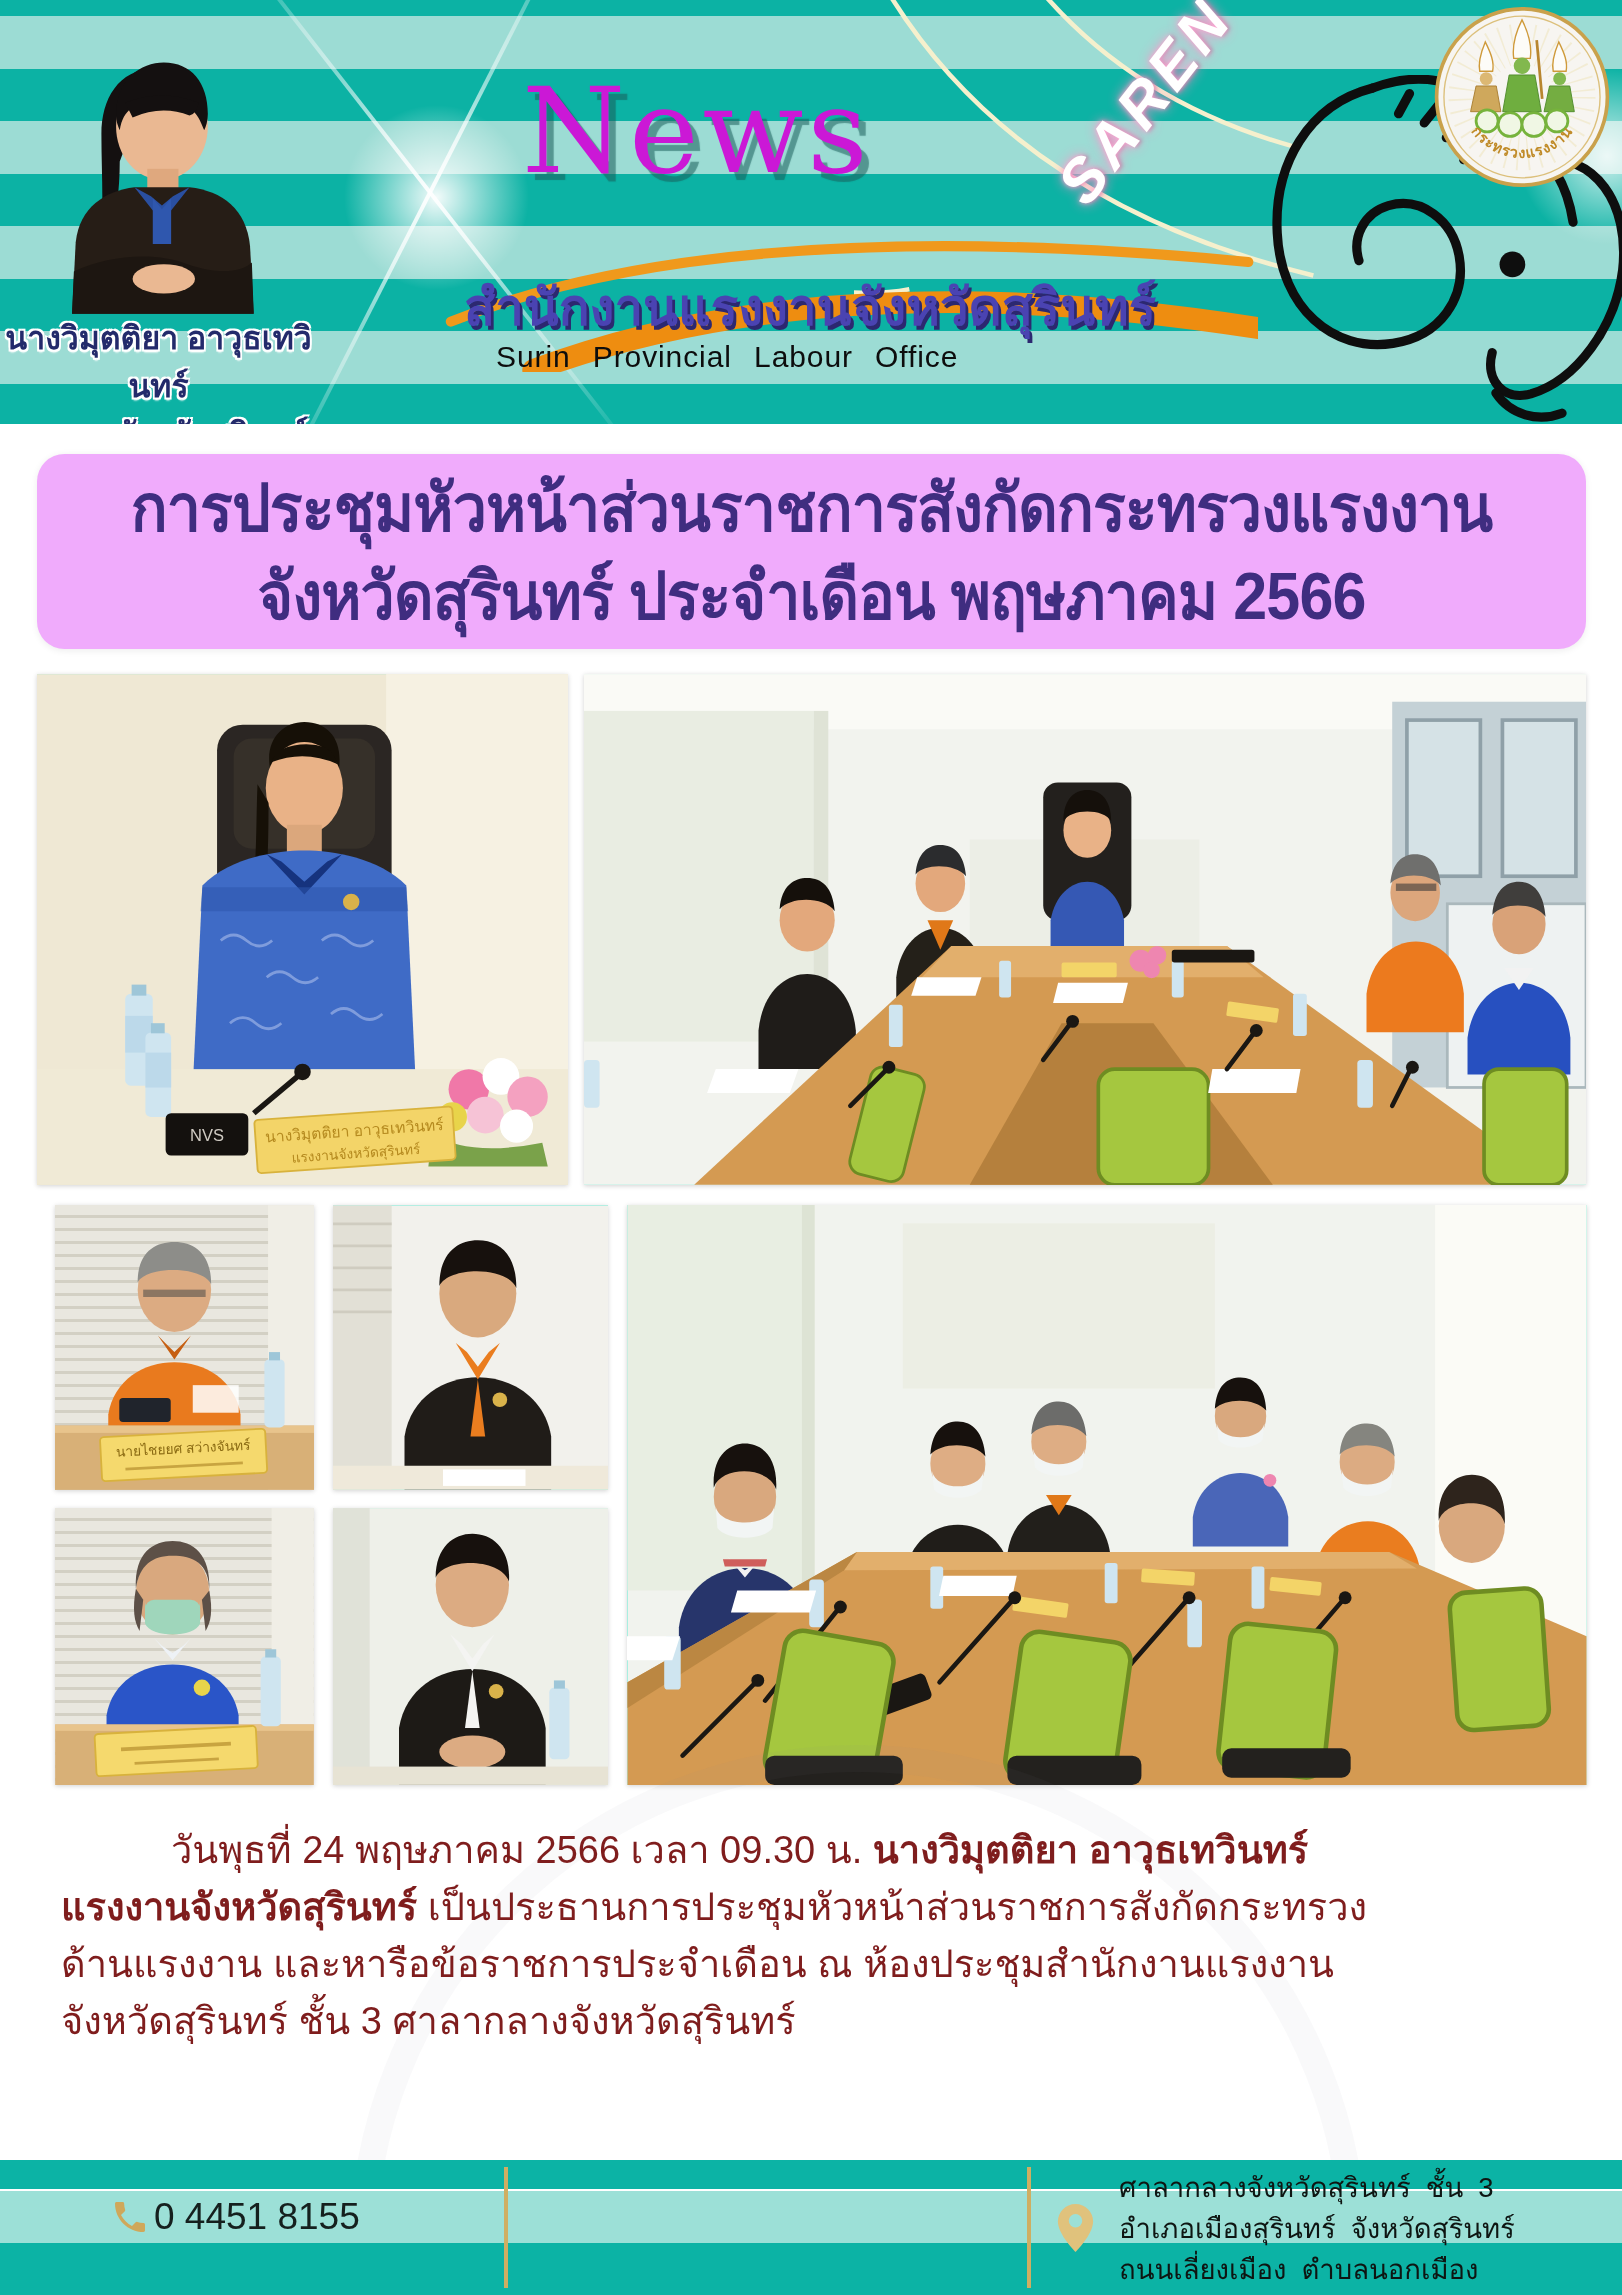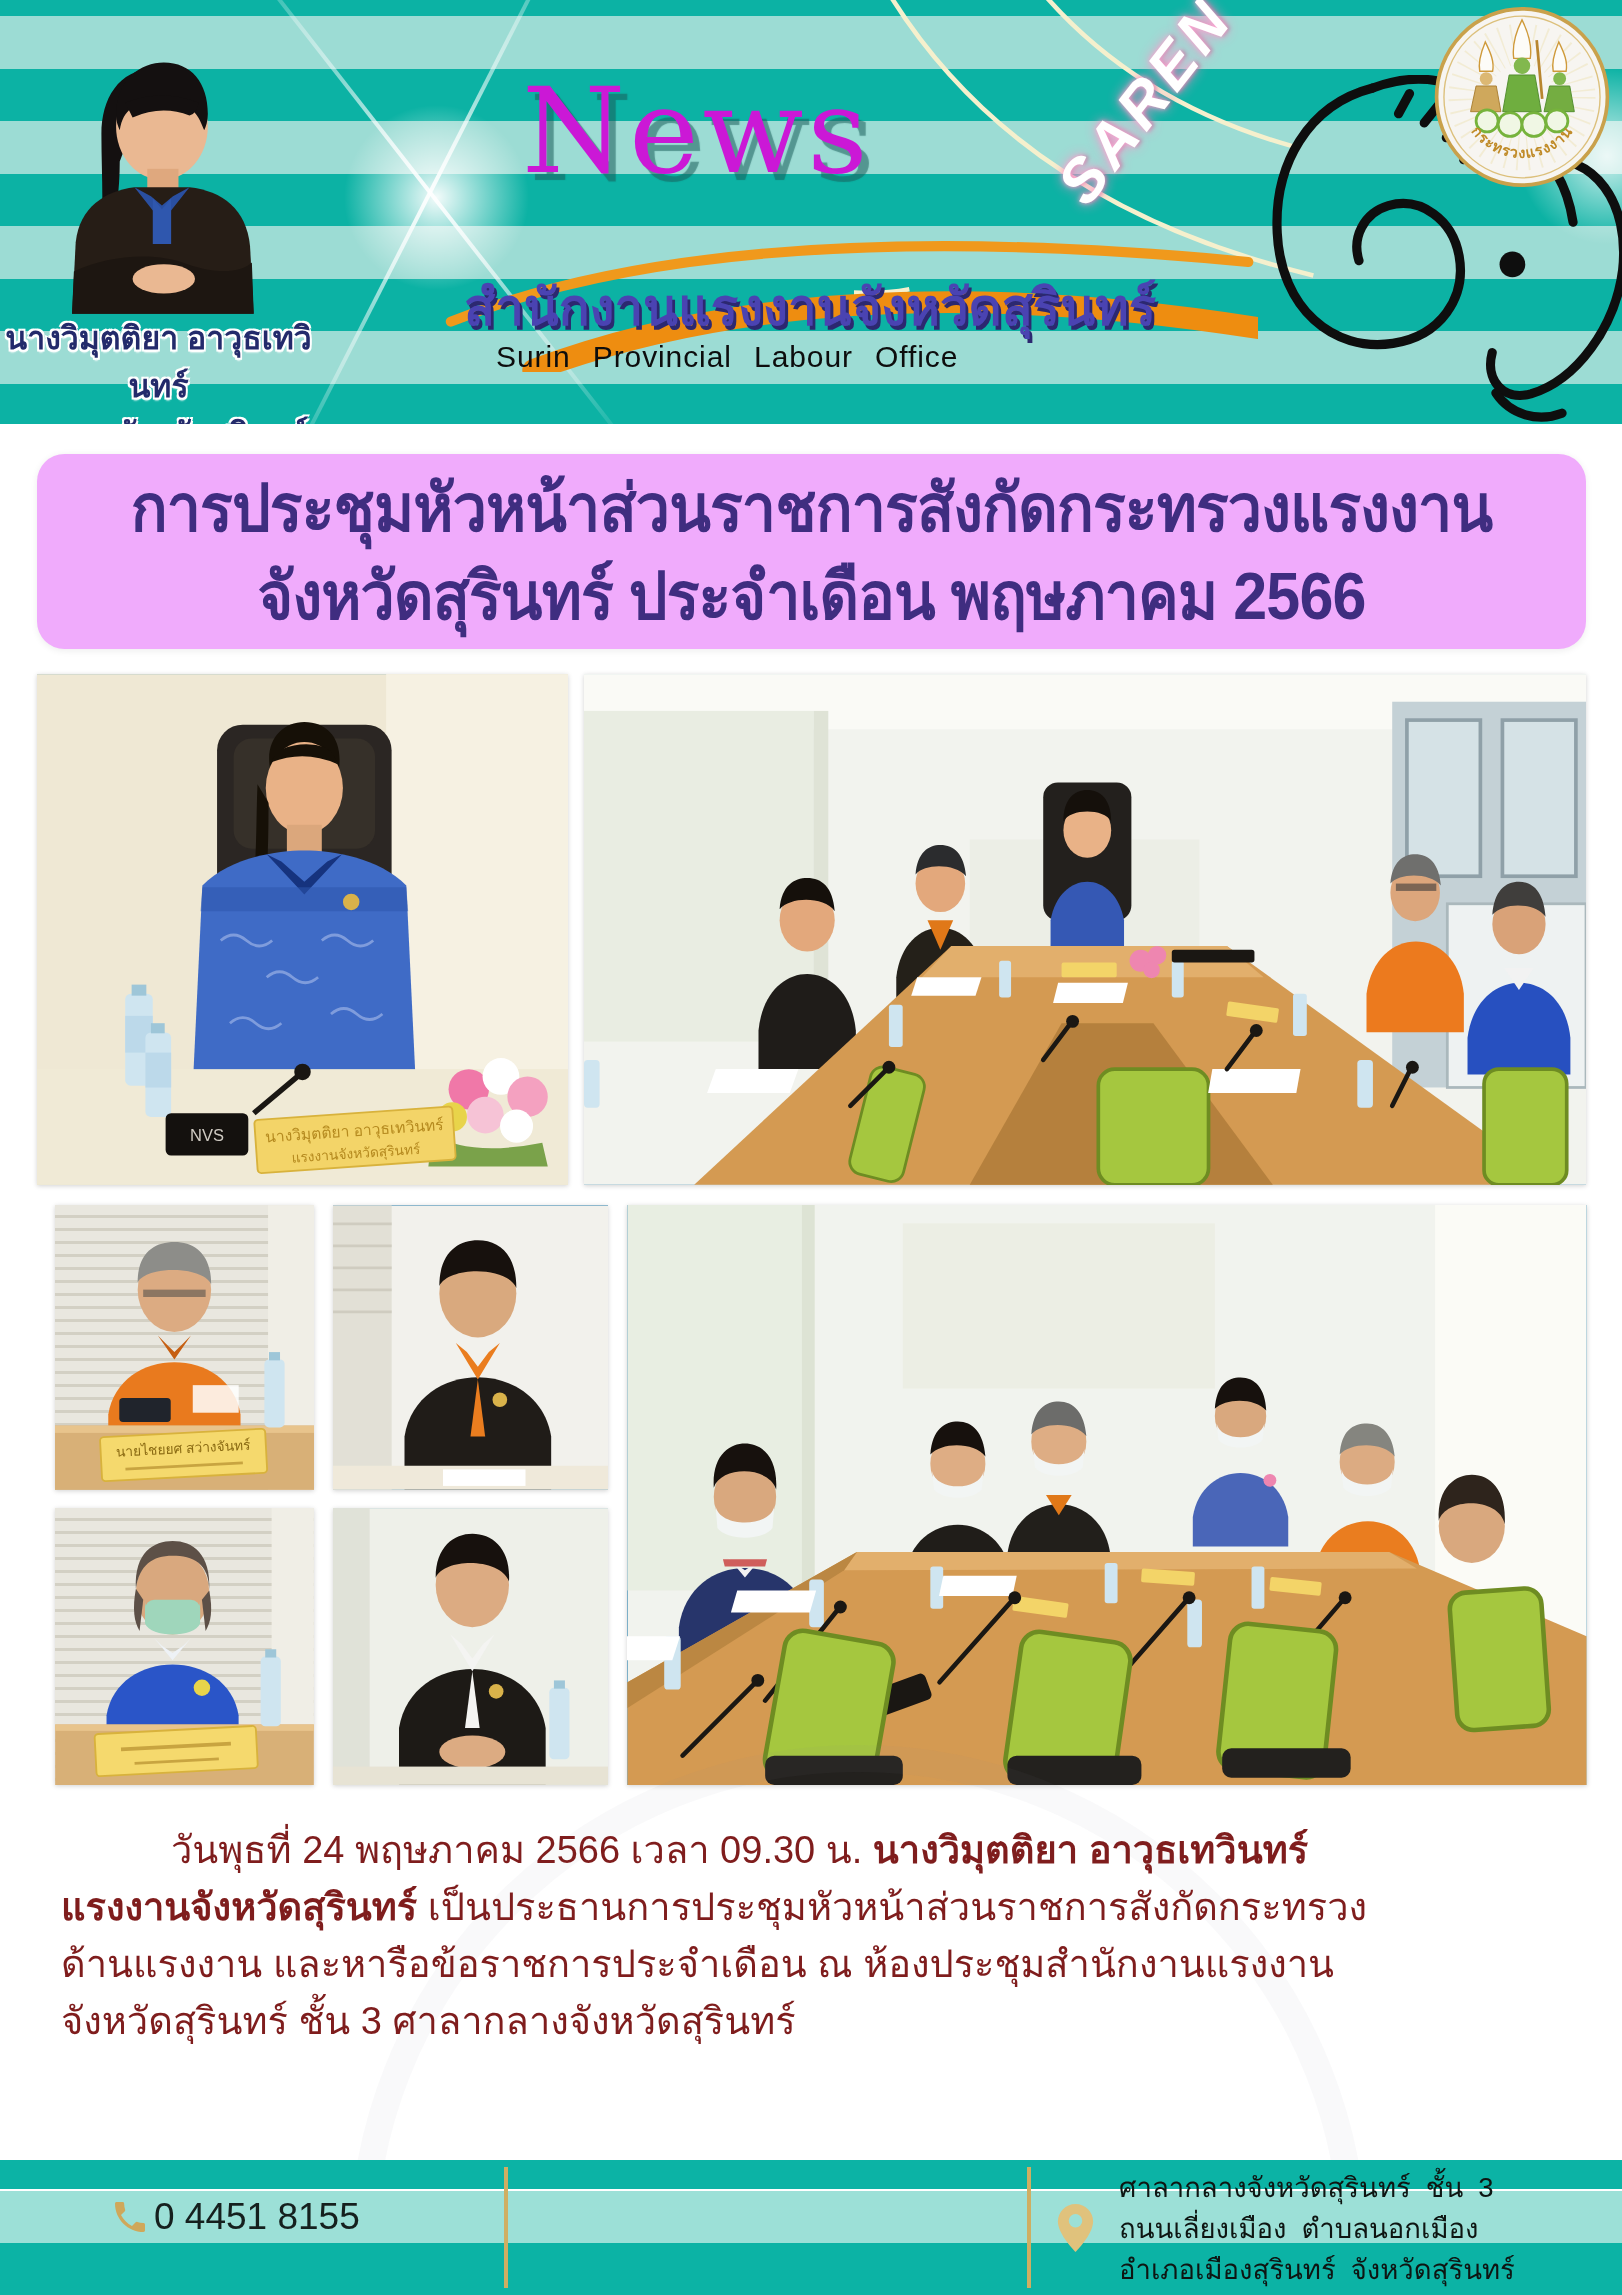--- a/index.html
+++ b/index.html
@@ -35,21 +35,21 @@
         text-shadow:0 0 5.5px #ffadd6,0 0 13px #ff8fc8,1.8px 1.8px 3.7px rgba(120,0,60,.35);}
   .seal{position:absolute;right:11px;top:7.3px;width:180px;height:180px;}
   
   .title-banner{position:absolute;left:37px;top:454px;width:1549px;height:195px;background:#f0abfc;
         border-radius:27.5px;box-shadow:0 1.8px 7.3px rgba(0,0,0,.07);
         display:flex;flex-direction:column;justify-content:center;align-items:center;}
   .title-line{font-size:61px;line-height:88px;font-weight:800;color:#3f2d80;letter-spacing:-0.9px;
         transform:scaleY(1.08);white-space:nowrap;}
   
   .collage{position:absolute;left:37px;top:674px;width:1549px;height:1113px;}
-  .photo{position:absolute;overflow:hidden;box-shadow:0 0.9px 4.6px rgba(0,0,0,.18);background:#0369a1;}
+  .photo{position:absolute;overflow:hidden;box-shadow:0 0.9px 4.6px rgba(0,0,0,.18);background:#5eead4;}
   .photo svg{display:block;width:100%;height:100%;}
   .ph-blinds{background:repeating-linear-gradient(to bottom,#e9e7df 0 10px,#d3d0c4 10px 13px);}
   
   .article{position:absolute;left:61px;top:1822px;width:1506px;color:#7f1d1d;}
   .art-line{font-size:38px;line-height:57px;white-space:nowrap;}
   .art-line.indent{padding-left:110px;}
   .art-line .b{font-weight:800;}
   .watermark{position:absolute;left:349px;top:1745px;width:964px;height:964px;border-radius:50%;
         border:27.5px solid rgba(130,140,150,.05);pointer-events:none;}
   
@@ -499,20 +499,20 @@
 
     <div class="f-item f-addr">
       <span class="ficon">
         <svg width="39" height="48" viewBox="0 0 24 30">
             <path fill="#e0c27c" d="M12 0C5.9 0 1 4.9 1 11c0 8.2 11 19 11 19s11-10.8 11-19C23 4.9 18.1 0 12 0z"></path>
             <circle cx="12" cy="10.5" r="4.2" fill="#9ce0d7"></circle>
           </svg>
       </span>
       <span class="lines">
         <div>ศาลากลางจังหวัดสุรินทร์ ชั้น 3</div>
+        <div>อำเภอเมืองสุรินทร์ จังหวัดสุรินทร์</div>
         <div>ถนนเลี่ยงเมือง ตำบลนอกเมือง</div>
-        <div>อำเภอเมืองสุรินทร์ จังหวัดสุรินทร์</div>
       </span>
     </div>
   </footer>
 
 </div>
 
 
 </body></html>

